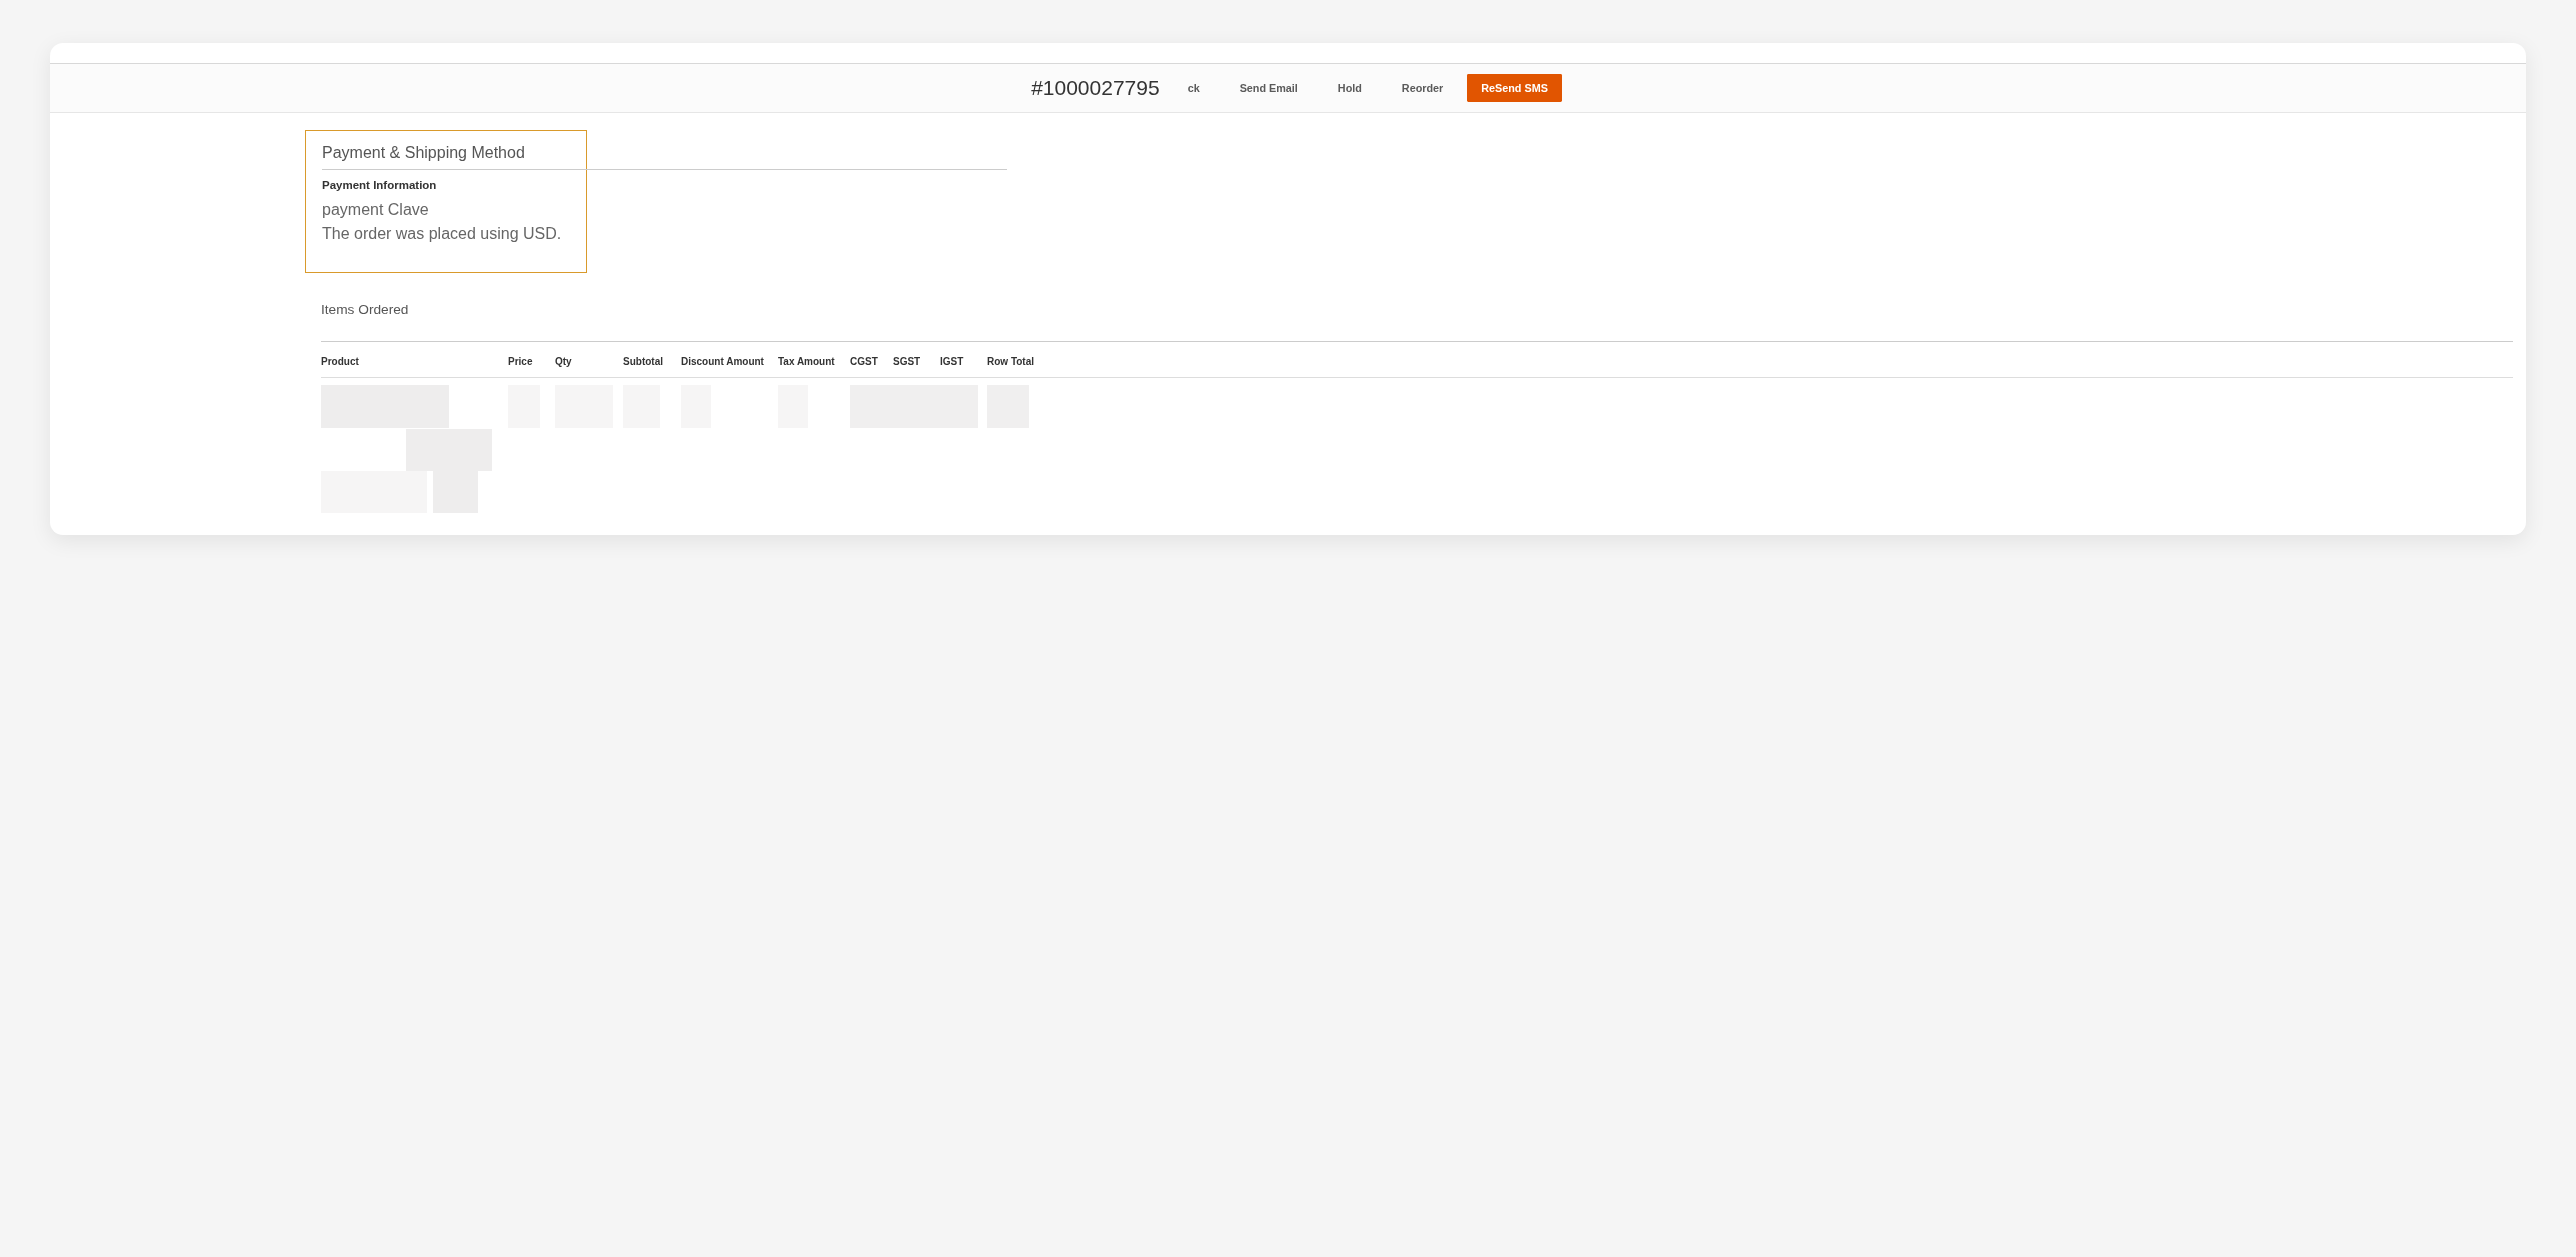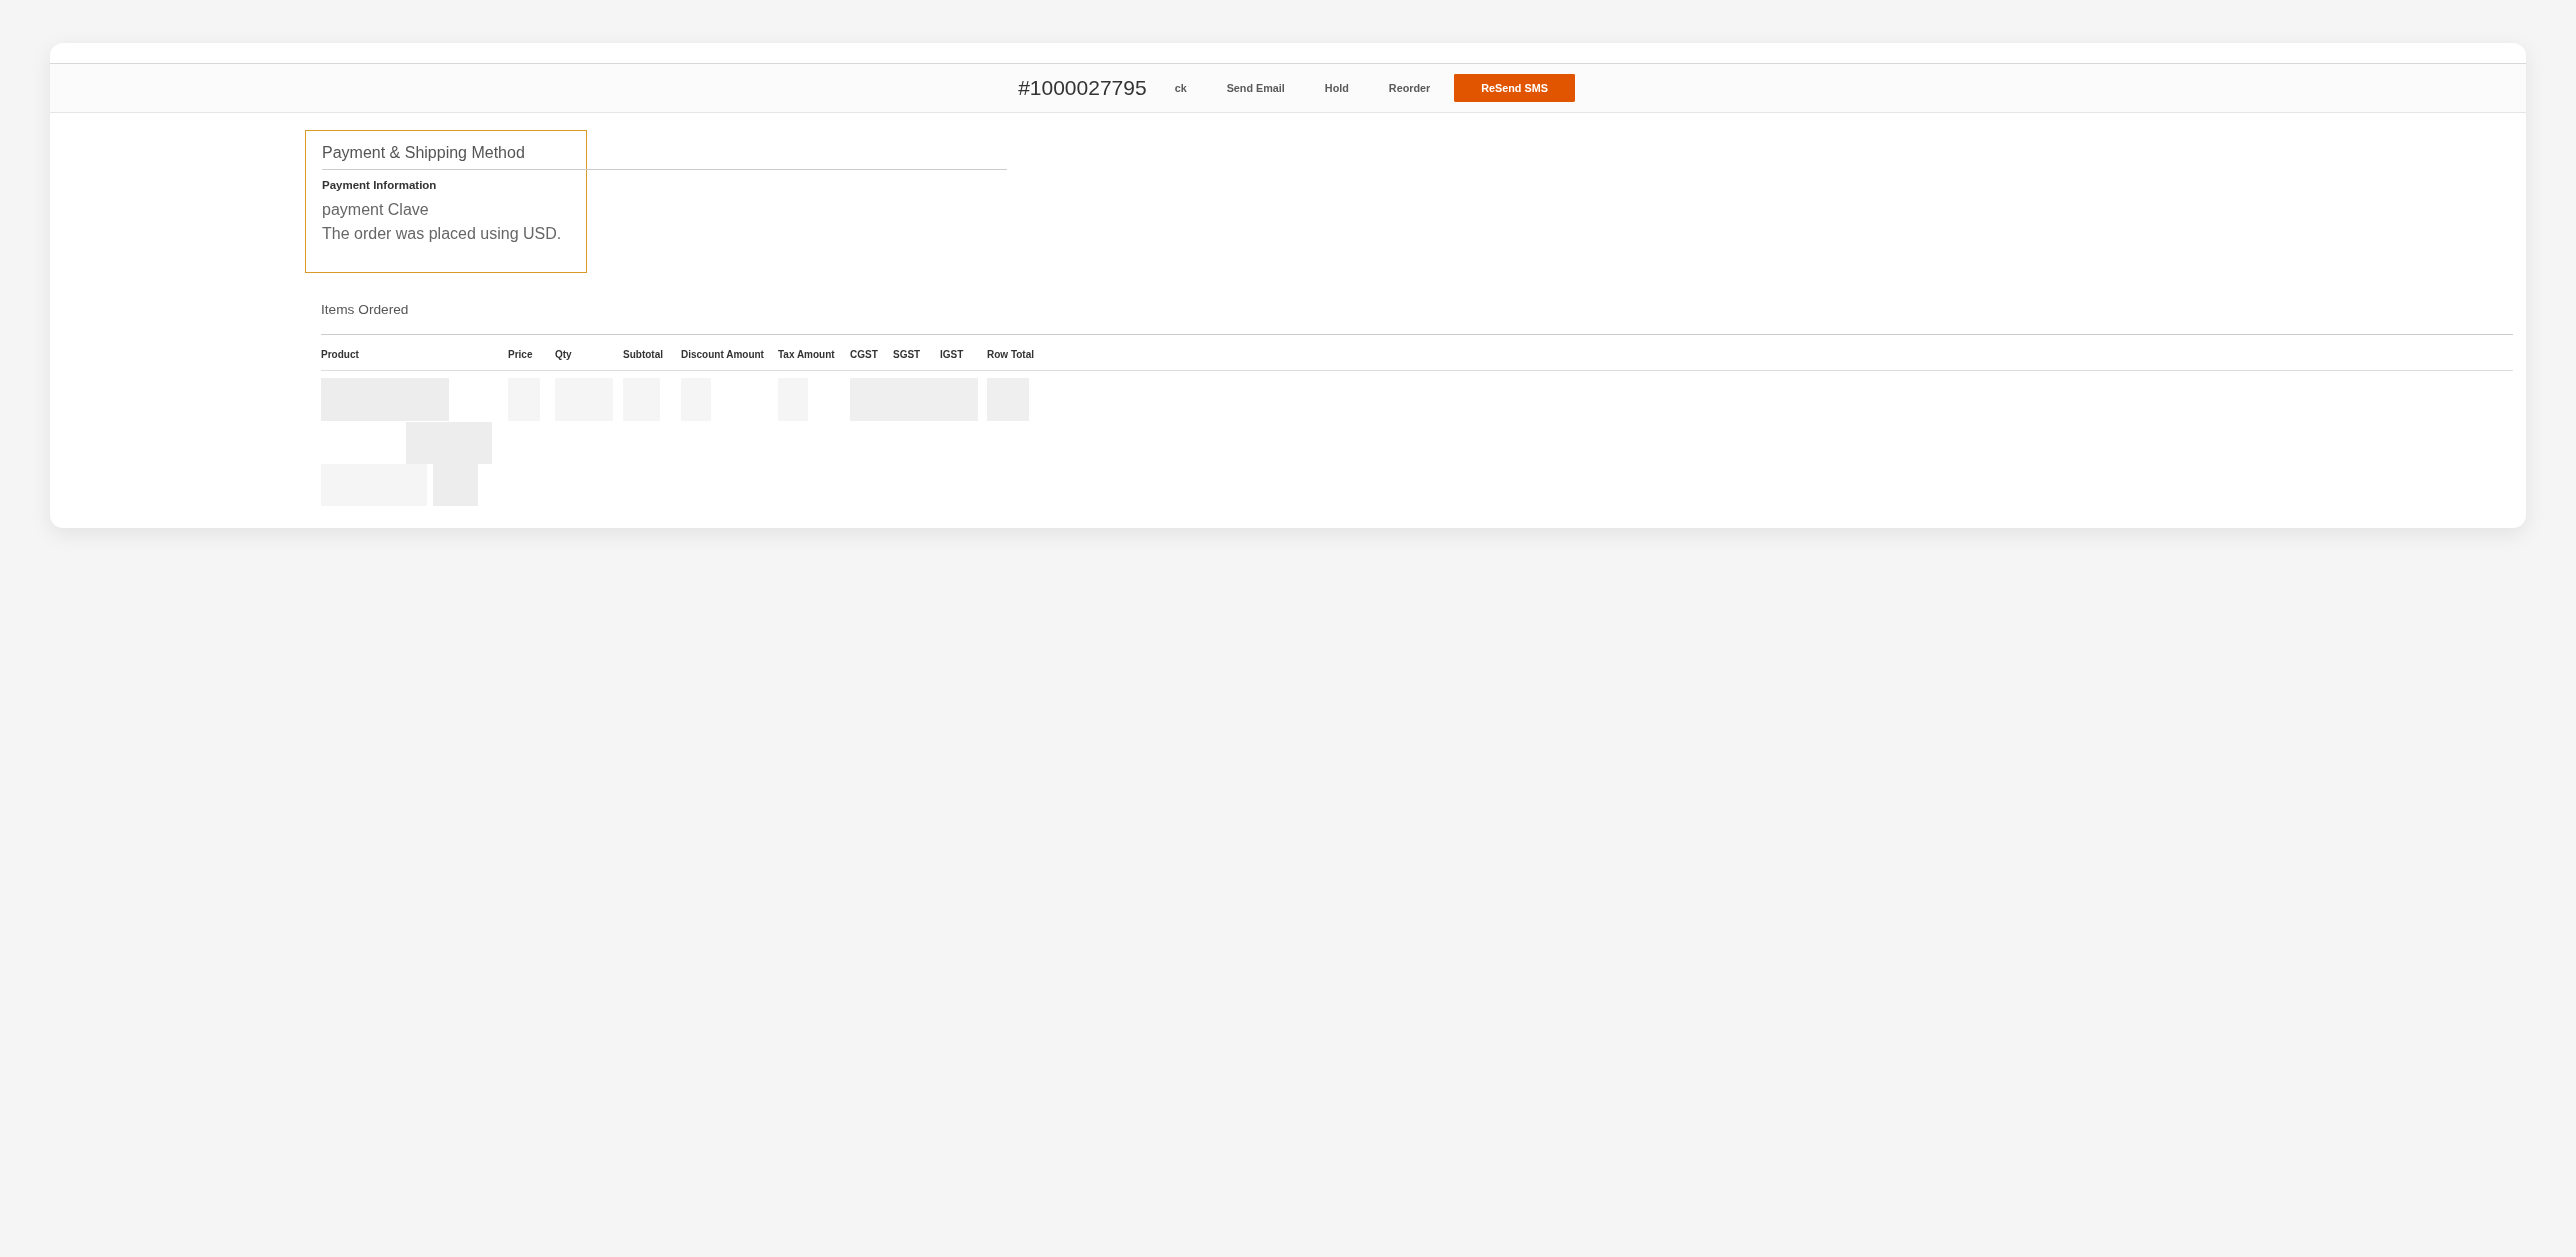--- a/index.html
+++ b/index.html
@@ -63,21 +63,21 @@
     .action-link.partial {
       padding-left: 0;
       padding-right: 16px;
     }
     
     .btn-primary {
       background: #e15501;
       color: #fff;
       font-weight: 600;
       font-size: 10.8px;
-      padding: 8px 27px;
+      padding: 8px 14px;
       border: none;
       cursor: pointer;
       border-radius: 1.4px;
       margin-right: 0;
     }
     
     .callout-box {
       position: absolute;
       border: 1.4px solid #d99a2b;
       background: #fff;
@@ -144,21 +144,21 @@
     }
     
     .items-section {
       padding-left: 16px;
     }
     
     .items-title {
       font-size: 13.7px;
       color: #555;
       font-weight: 400;
-      padding-bottom: 17px;
+      padding-bottom: 24px;
       border-bottom: 0.7px solid #ccc;
       margin-bottom: 4.3px;
     }
     
     .items-table {
       width: 100%;
       border-collapse: collapse;
     }
     
     .items-table th {

